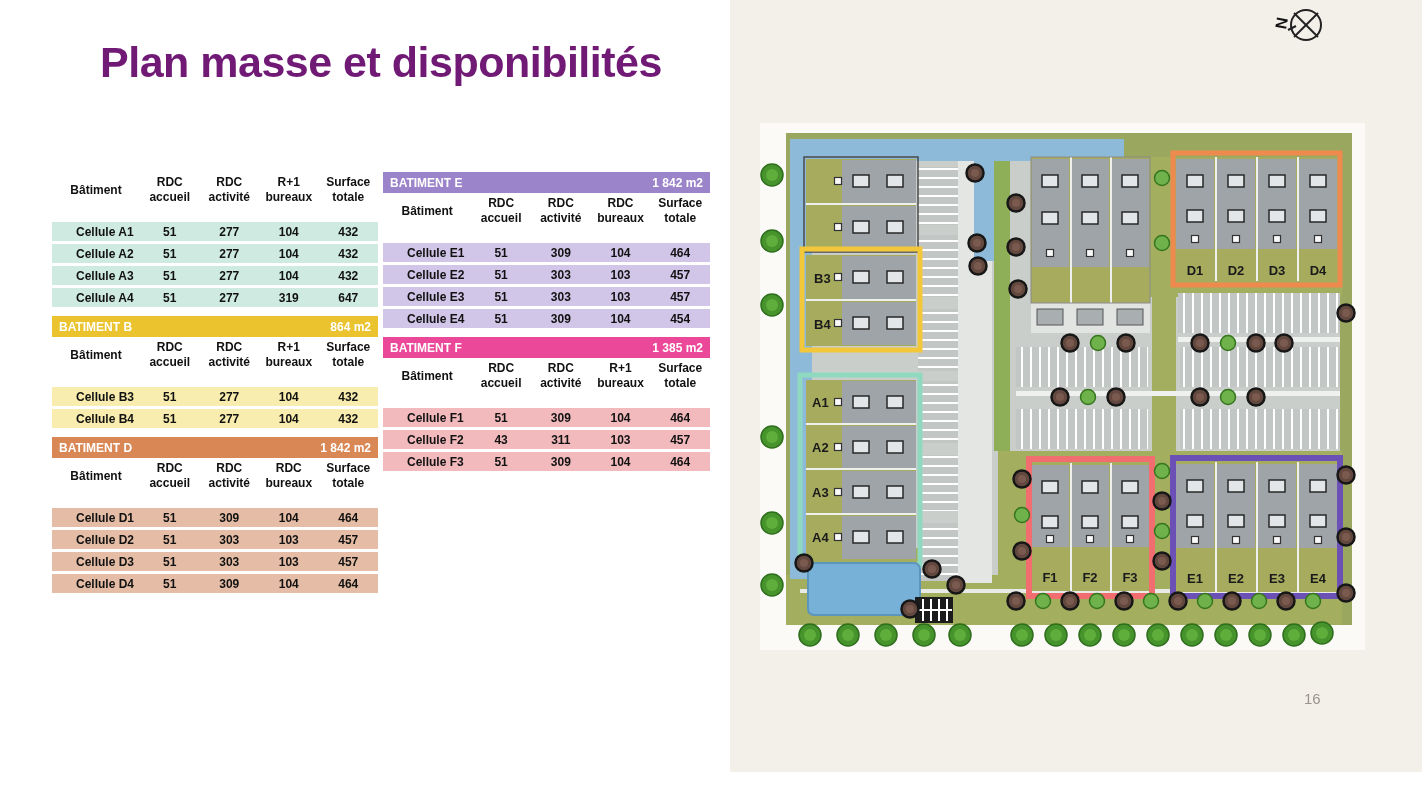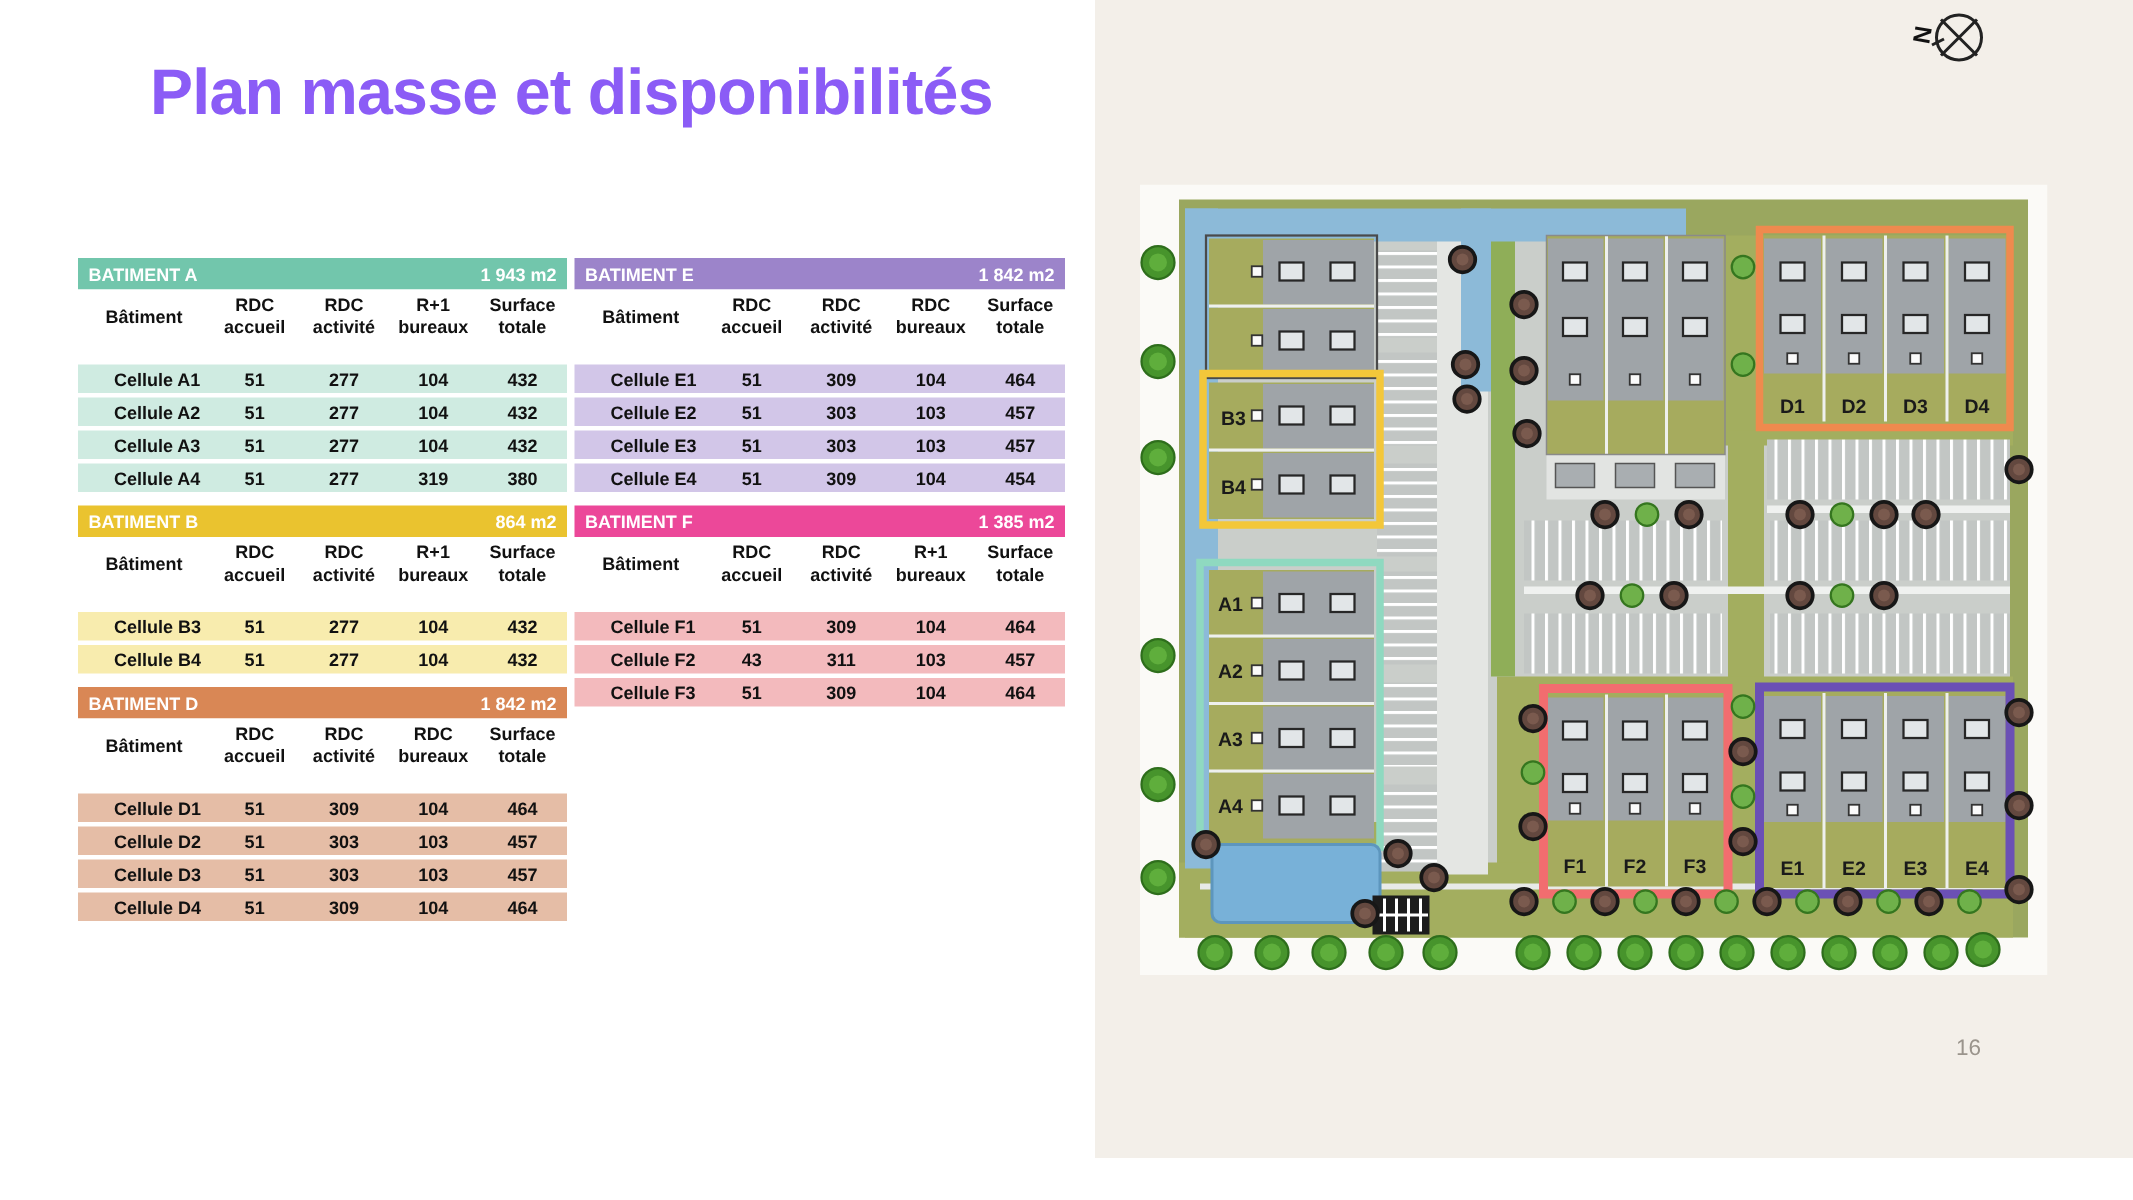--- a/index.html
+++ b/index.html
@@ -3,21 +3,21 @@
 <meta charset="utf-8">
 <style>
   html,body{margin:0;padding:0;}
   body{
     width:1422px;height:800px;position:relative;overflow:hidden;
     background:#ffffff;font-family:"Liberation Sans", sans-serif;
   }
   .right-panel{position:absolute;left:730px;top:0;width:692px;height:772px;background:#f3efe9;}
   .slide-title{
     position:absolute;left:100px;top:38px;font-size:43px;font-weight:700;
-    color:#8b5cf6;letter-spacing:-0.5px;
+    color:#701a75;letter-spacing:-0.5px;
   }
   .tcol{position:absolute;top:172px;}
   .tcol-left{left:52px;width:326px;}
   .tcol-right{left:383px;width:327px;}
   .tbl{margin-bottom:9px;font-size:12px;color:#111;}
   .tbl-head{height:21px;display:flex;justify-content:space-between;align-items:center;
     color:#fff;font-weight:700;padding:0 7px;}
   .hA{background:#72c6ac}.hB{background:#eac32f}.hD{background:#d98755}.hE{background:#9c84ca}.hF{background:#ec4899}
   .rA{background:#cfebe1}.rB{background:#f8ecae}.rD{background:#e5bda6}.rE{background:#d2c6e8}.rF{background:#f3babd}
   .tbl-cols{display:flex;align-items:center;padding:2px 0 16px;background:#fff;}
@@ -35,24 +35,20 @@
 </head>
 <body>
 
 <div class="right-panel"></div>
 
 <div class="slide-title">Plan masse et disponibilités</div>
 
 <div class="tcol tcol-left">
 
   <div class="tbl">
-    <div class="tbl-head hA">
-      <span>BATIMENT A</span>
-      <span>1 943 m2</span>
-    </div>
     <div class="tbl-cols">
       <div class="c c0">
           <span>Bâtiment</span>
         </div>
       <div class="c">
           <span>RDC</span>
           <span>accueil</span>
         </div>
       <div class="c">
           <span>RDC</span>
@@ -86,21 +82,21 @@
         <div class="c">51</div>
         <div class="c">277</div>
         <div class="c">104</div>
         <div class="c">432</div>
       </div>
     <div class="tbl-row rA">
         <div class="c c0">Cellule A4</div>
         <div class="c">51</div>
         <div class="c">277</div>
         <div class="c">319</div>
-        <div class="c">380</div>
+        <div class="c">647</div>
       </div>
   </div>
 
   <div class="tbl">
     <div class="tbl-head hB">
       <span>BATIMENT B</span>
       <span>864 m2</span>
     </div>
     <div class="tbl-cols">
       <div class="c c0">

